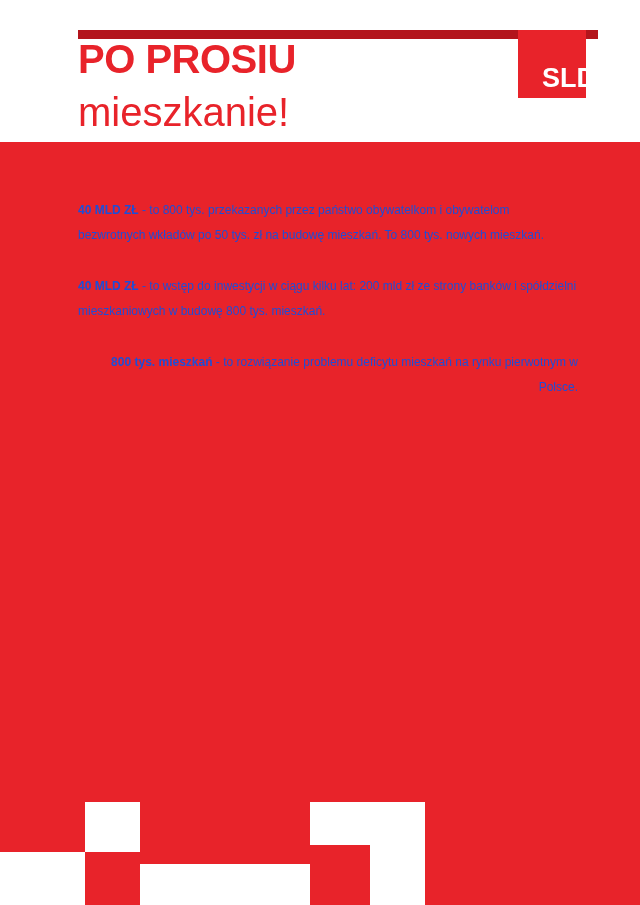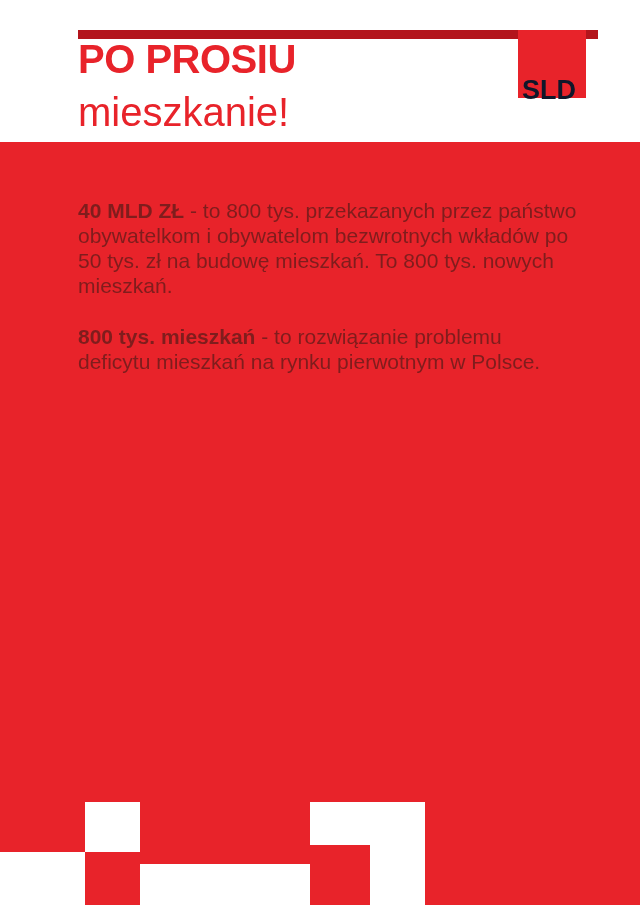--- a/index.html
+++ b/index.html
@@ -68,29 +68,29 @@
     position: absolute;
     left: 518px;
     top: 30px;
     width: 68px;
     height: 68px;
     background: #e8232a;
   }
   .logo-text {
     position: absolute;
     left: 0;
-    top: 16px;
+    top: 4px;
     width: 68px;
     height: 68px;
     display: flex;
     align-items: flex-end;
     justify-content: flex-start;
-    padding: 0 0 8px 4px;
+    padding: 0 0 8px 24px;
     box-sizing: border-box;
-    color: #0f172a;
+    color: #ffffff;
     font-size: 27px;
     font-weight: bold;
     letter-spacing: 0px;
   }
 
   
   .red-body {
     position: absolute;
     left: 0;
     top: 142px;
@@ -112,25 +112,25 @@
   
   .content {
     position: absolute;
     left: 78px;
     top: 198px;
     width: 500px;
     color: #ffffff;
   }
   .para {
     margin: 0 0 26px 0;
-    font-size: 21px;
+    font-size: 12px;
     line-height: 25px;
-    color: #7f1d1d;
+    color: #1d4ed8;
   }
-  .para:last-child { margin-bottom: 17px; }
+  .para:last-child { margin-bottom: 17px; text-align: right; }
   .lead {
     font-weight: bold;
   }
 </style>
 </head>
 <body>
 
 <div class="poster">
 
   <div class="header">
@@ -149,17 +149,20 @@
   <div class="step step-b"></div>
   <div class="step step-c"></div>
   <div class="step step-d"></div>
   <div class="step step-e"></div>
 
   <div class="content">
     <p class="para">
       <span class="lead">40 MLD ZŁ</span><span> - to 800 tys. przekazanych przez państwo obywatelkom i obywatelom bezwrotnych wkładów po 50 tys. zł na budowę mieszkań. To 800 tys. nowych mieszkań.</span>
     </p>
     <p class="para">
+      <span class="lead">40 MLD ZŁ</span><span> -  to wstęp do inwestycji w ciągu kilku lat: 200 mld zł ze strony banków i spółdzielni mieszkaniowych w budowę 800 tys. mieszkań.</span>
+    </p>
+    <p class="para">
       <span class="lead">800 tys. mieszkań</span><span> - to rozwiązanie problemu deficytu mieszkań na rynku pierwotnym w Polsce.</span>
     </p>
   </div>
 
 </div>
 
 </body></html>

